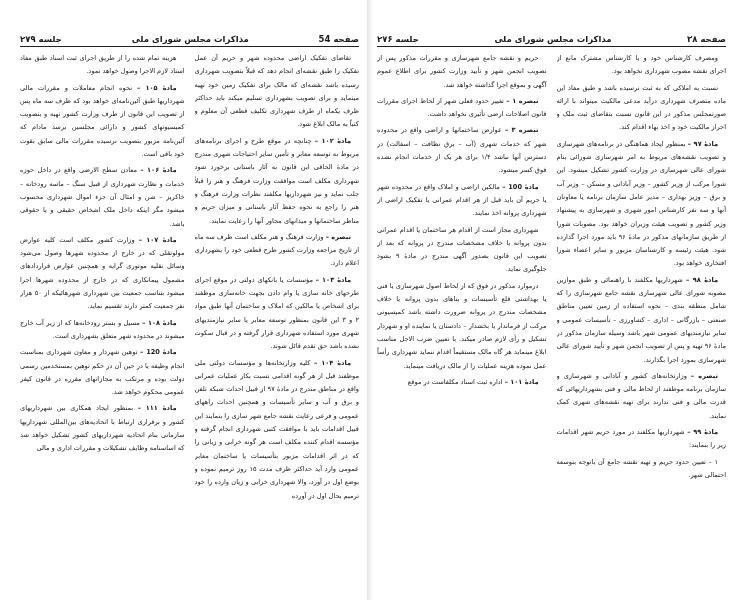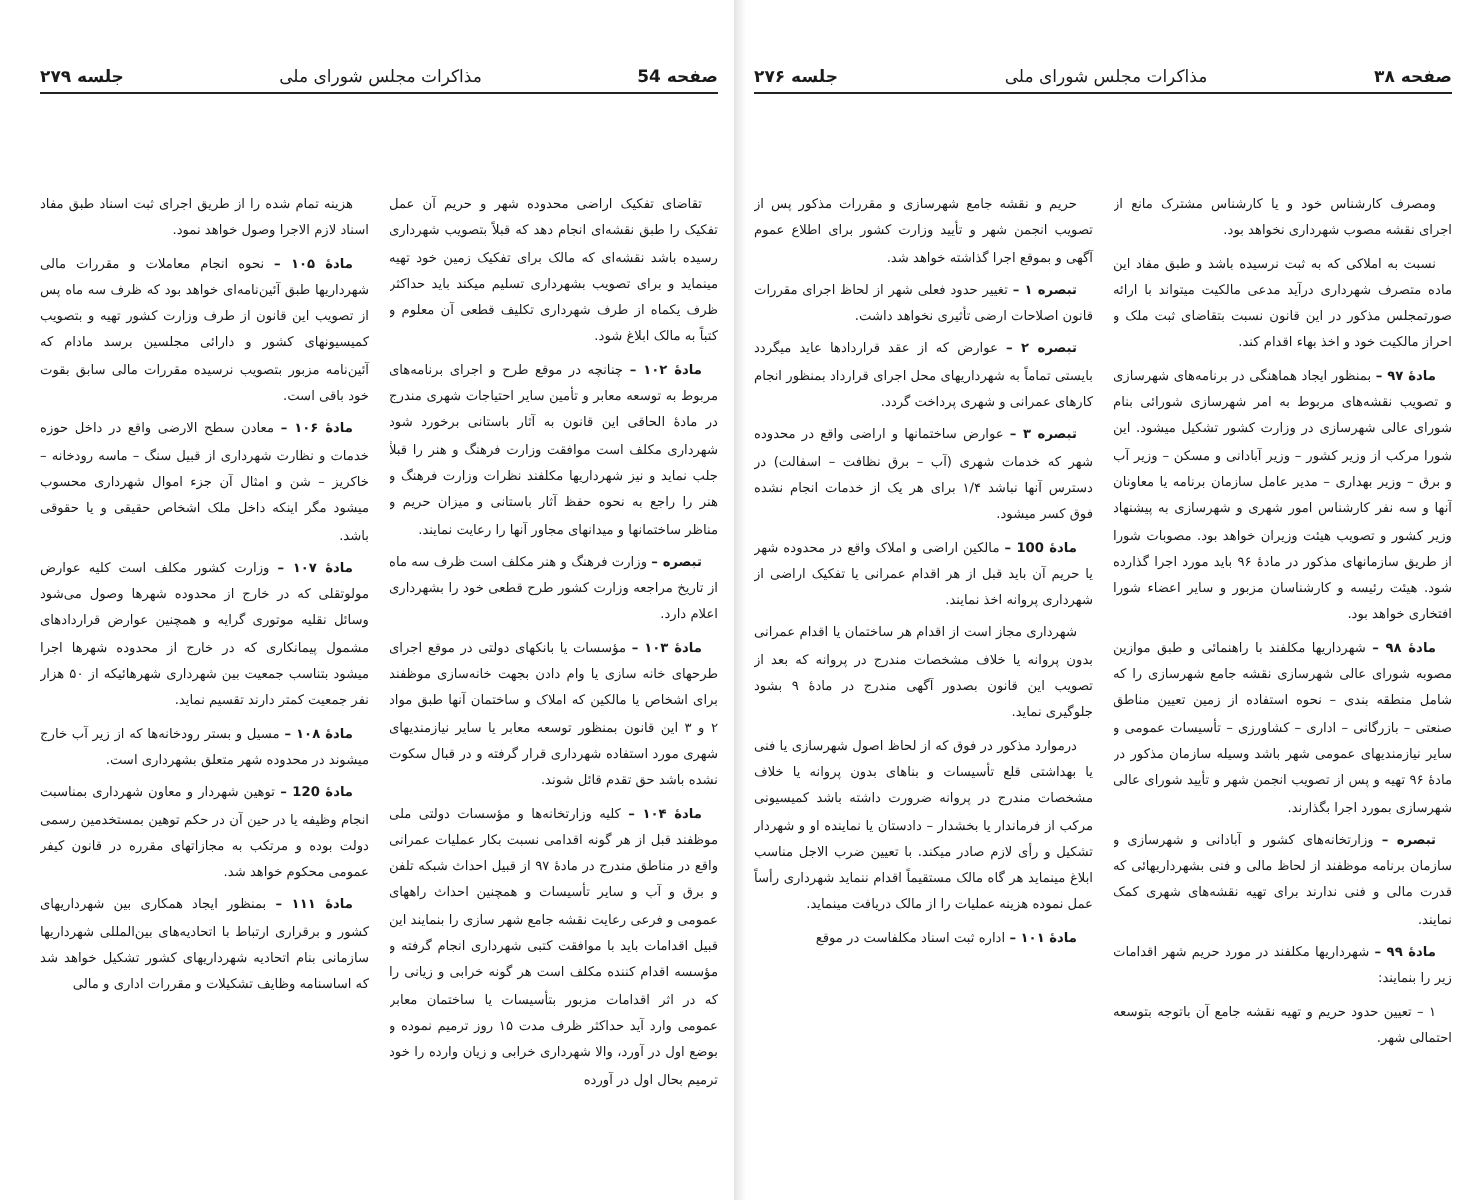--- a/index.html
+++ b/index.html
@@ -16,32 +16,31 @@
   .page.right { padding: 0 8px 0 8px; }
   .header {
     position: absolute; top: 30px; height: 14px;
     display: flex; justify-content: space-between; align-items: flex-end;
     border-bottom: 1.5px solid #222;
     font-size: 8.5px; font-weight: bold; direction: rtl;
     padding-bottom: 2px;
   }
   .page.left .header { left: 20px; right: 8px; }
   .page.right .header { left: 10px; right: 8px; }
-  .header .center { font-weight: normal; }
+  .header .center { font-weight: bold; }
   .columns {
     position: absolute; top: 52px; bottom: 10px;
     display: flex; flex-direction: row-reverse; gap: 10px;
   }
   .page.left .columns { left: 20px; right: 8px; }
   .page.right .columns { left: 10px; right: 8px; }
   .col {
     flex: 1; direction: rtl; text-align: justify;
     font-size: 6.6px; line-height: 13.3px;
     overflow: hidden;
-    margin-top: 44px;
   }
   .para { margin: 0 0 3px 0; text-indent: 8px; }
   .para .lead { font-weight: bold; }
   .gutter-shadow {
     position: absolute; top: 0; bottom: 0; left: 0; width: 6px;
     background: linear-gradient(to right, #c9c9c9, rgba(255,255,255,0));
     opacity: 0.5;
   }
 </style>
 </head>
@@ -88,21 +87,20 @@
           <p class="para"><span>نسبت به املاکی که به ثبت نرسیده باشد و طبق مفاد این ماده متصرف شهرداری درآید مدعی مالکیت میتواند با ارائه صورتمجلس مذکور در این قانون نسبت بتقاضای ثبت ملک و احراز مالکیت خود و اخذ بهاء اقدام کند.</span></p>
           <p class="para"><span class="lead">مادهٔ ۹۷ –</span> <span>بمنظور ایجاد هماهنگی در برنامه‌های شهرسازی و تصویب نقشه‌های مربوط به امر شهرسازی شورائی بنام شورای عالی شهرسازی در وزارت کشور تشکیل میشود. این شورا مرکب از وزیر کشور – وزیر آبادانی و مسکن – وزیر آب و برق – وزیر بهداری – مدیر عامل سازمان برنامه یا معاونان آنها و سه نفر کارشناس امور شهری و شهرسازی به پیشنهاد وزیر کشور و تصویب هیئت وزیران خواهد بود. مصوبات شورا از طریق سازمانهای مذکور در مادهٔ ۹۶ باید مورد اجرا گذارده شود. هیئت رئیسه و کارشناسان مزبور و سایر اعضاء شورا افتخاری خواهد بود.</span></p>
           <p class="para"><span class="lead">مادهٔ ۹۸ –</span> <span>شهرداریها مکلفند با راهنمائی و طبق موازین مصوبه شورای عالی شهرسازی نقشه جامع شهرسازی را که شامل منطقه بندی – نحوه استفاده از زمین تعیین مناطق صنعتی – بازرگانی – اداری – کشاورزی – تأسیسات عمومی و سایر نیازمندیهای عمومی شهر باشد وسیله سازمان مذکور در مادهٔ ۹۶ تهیه و پس از تصویب انجمن شهر و تأیید شورای عالی شهرسازی بمورد اجرا بگذارند.</span></p>
           <p class="para"><span class="lead">تبصره –</span> <span>وزارتخانه‌های کشور و آبادانی و شهرسازی و سازمان برنامه موظفند از لحاظ مالی و فنی بشهرداریهائی که قدرت مالی و فنی ندارند برای تهیه نقشه‌های شهری کمک نمایند.</span></p>
           <p class="para"><span class="lead">مادهٔ ۹۹ –</span> <span>شهرداریها مکلفند در مورد حریم شهر اقدامات زیر را بنمایند:</span></p>
           <p class="para"><span>۱ – تعیین حدود حریم و تهیه نقشه جامع آن باتوجه بتوسعه احتمالی شهر.</span></p>
         </div>
       <div class="col">
           <p class="para"><span>حریم و نقشه جامع شهرسازی و مقررات مذکور پس از تصویب انجمن شهر و تأیید وزارت کشور برای اطلاع عموم آگهی و بموقع اجرا گذاشته خواهد شد.</span></p>
           <p class="para"><span class="lead">تبصره ۱ –</span> <span>تغییر حدود فعلی شهر از لحاظ اجرای مقررات قانون اصلاحات ارضی تأثیری نخواهد داشت.</span></p>
-          <p class="para"><span class="lead">تبصره ۲ –</span> <span>عوارض که از عقد قراردادها عاید میگردد بایستی تماماً به شهرداریهای محل اجرای قرارداد بمنظور انجام کارهای عمرانی و شهری پرداخت گردد.</span></p>
           <p class="para"><span class="lead">تبصره ۳ –</span> <span>عوارض ساختمانها و اراضی واقع در محدوده شهر که خدمات شهری (آب – برق نظافت – اسفالت) در دسترس آنها نباشد ۱/۴ برای هر یک از خدمات انجام نشده فوق کسر میشود.</span></p>
           <p class="para"><span class="lead">مادهٔ 100 –</span> <span>مالکین اراضی و املاک واقع در محدوده شهر یا حریم آن باید قبل از هر اقدام عمرانی یا تفکیک اراضی از شهرداری پروانه اخذ نمایند.</span></p>
           <p class="para"><span>شهرداری مجاز است از اقدام هر ساختمان یا اقدام عمرانی بدون پروانه یا خلاف مشخصات مندرج در پروانه که بعد از تصویب این قانون بصدور آگهی مندرج در مادهٔ ۹ بشود جلوگیری نماید.</span></p>
           <p class="para"><span>درموارد مذکور در فوق که از لحاظ اصول شهرسازی یا فنی یا بهداشتی قلع تأسیسات و بناهای بدون پروانه یا خلاف مشخصات مندرج در پروانه ضرورت داشته باشد کمیسیونی مرکب از فرماندار یا بخشدار – دادستان یا نماینده او و شهردار تشکیل و رأی لازم صادر میکند. با تعیین ضرب الاجل مناسب ابلاغ مینماید هر گاه مالک مستقیماً اقدام ننماید شهرداری رأساً عمل نموده هزینه عملیات را از مالک دریافت مینماید.</span></p>
           <p class="para"><span class="lead">مادهٔ ۱۰۱ –</span> <span>اداره ثبت اسناد مکلفاست در موقع</span></p>
         </div>
     </div>
   </div>
 
 </div>

